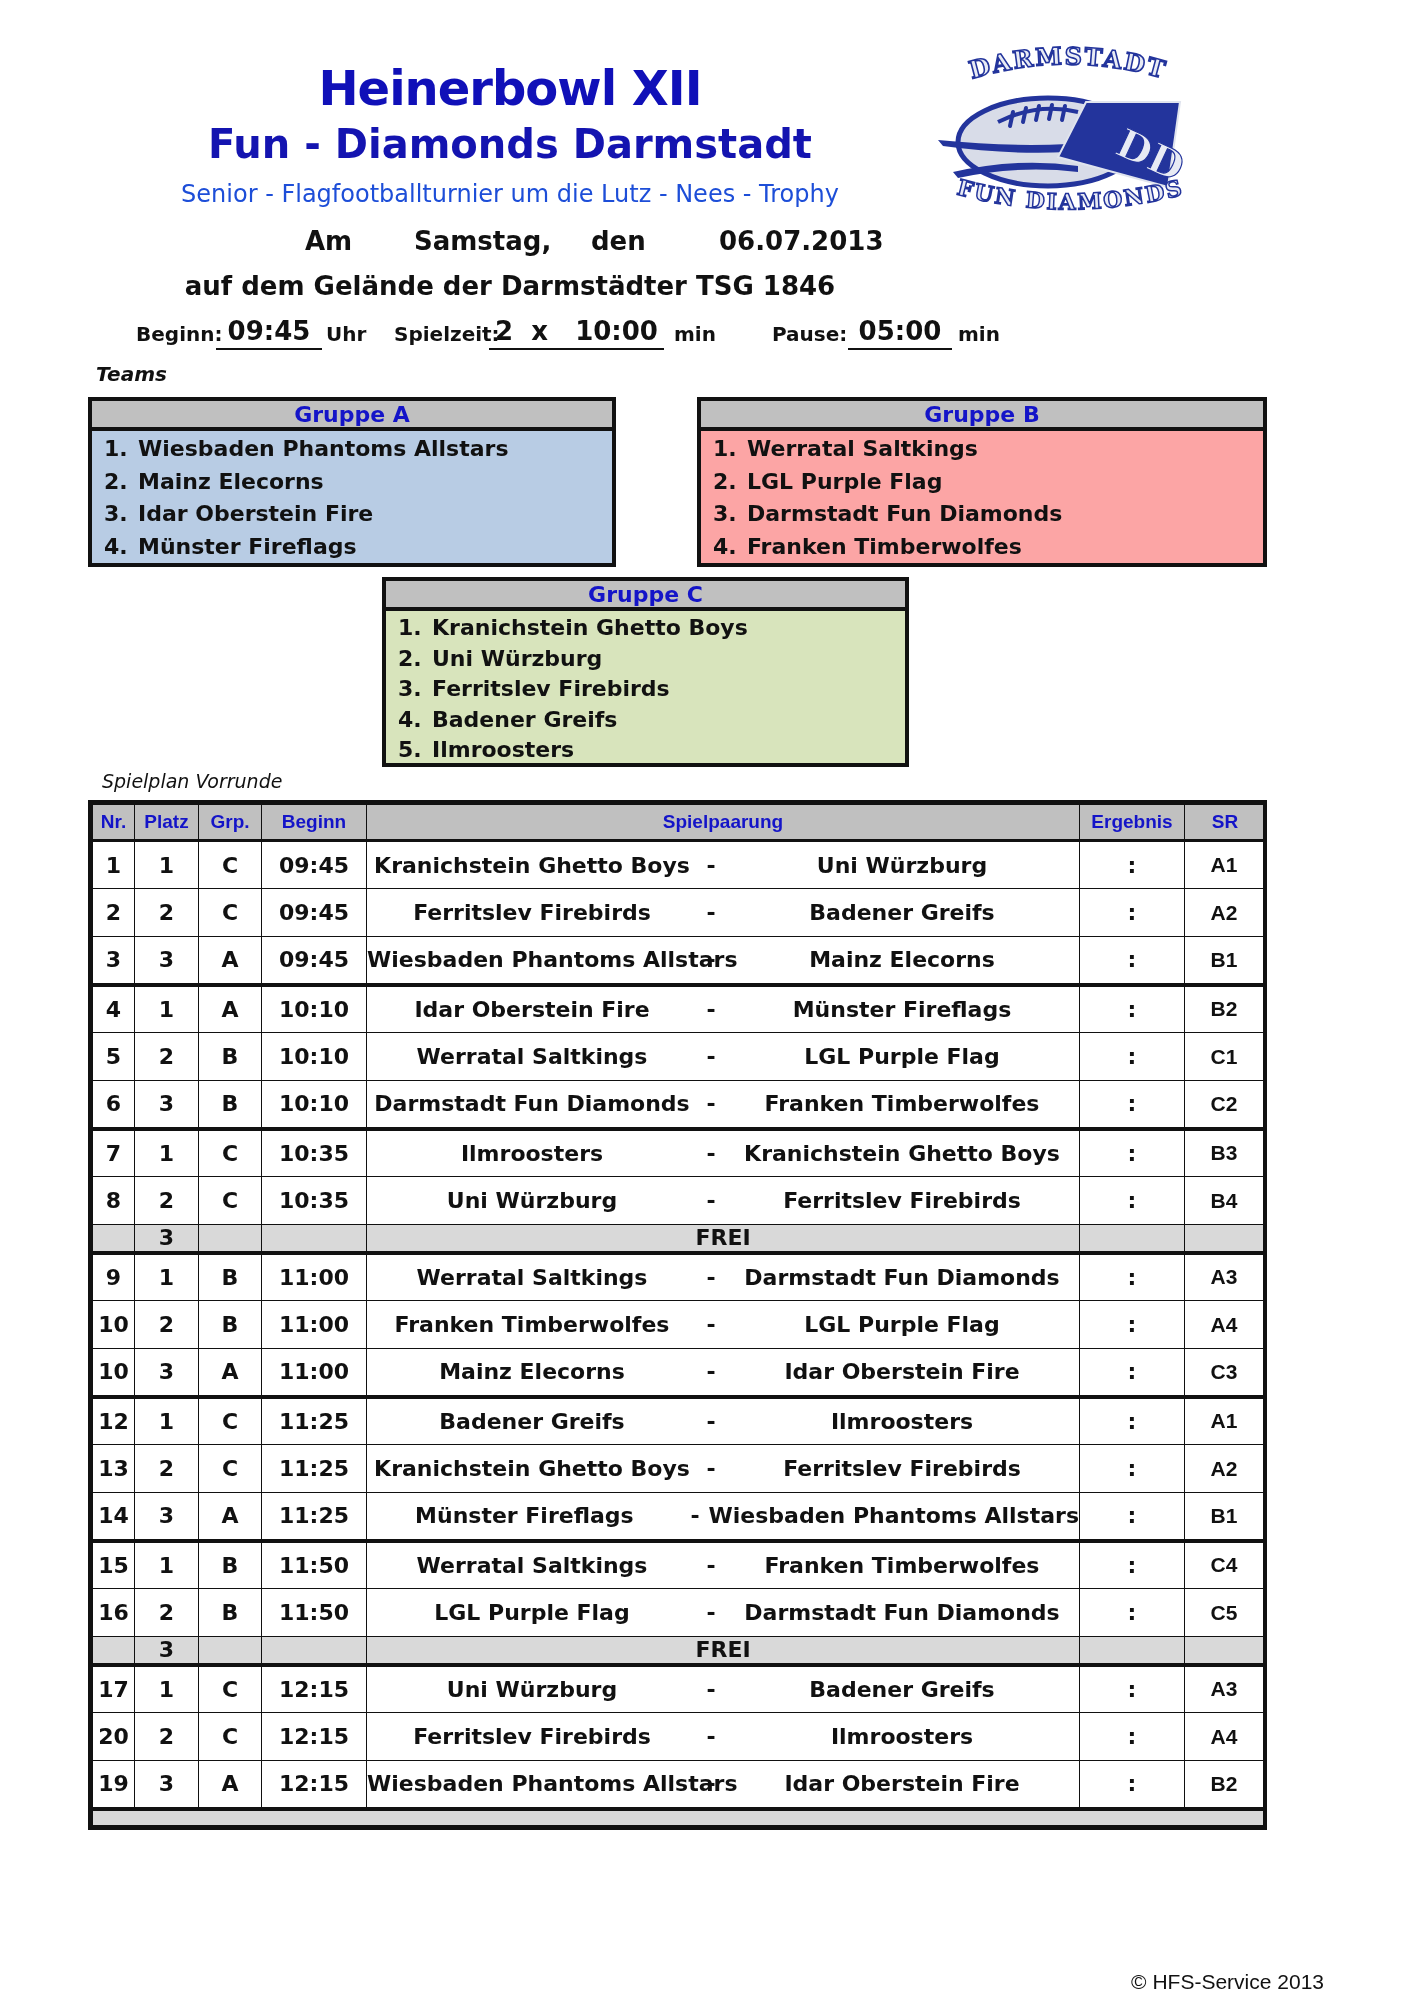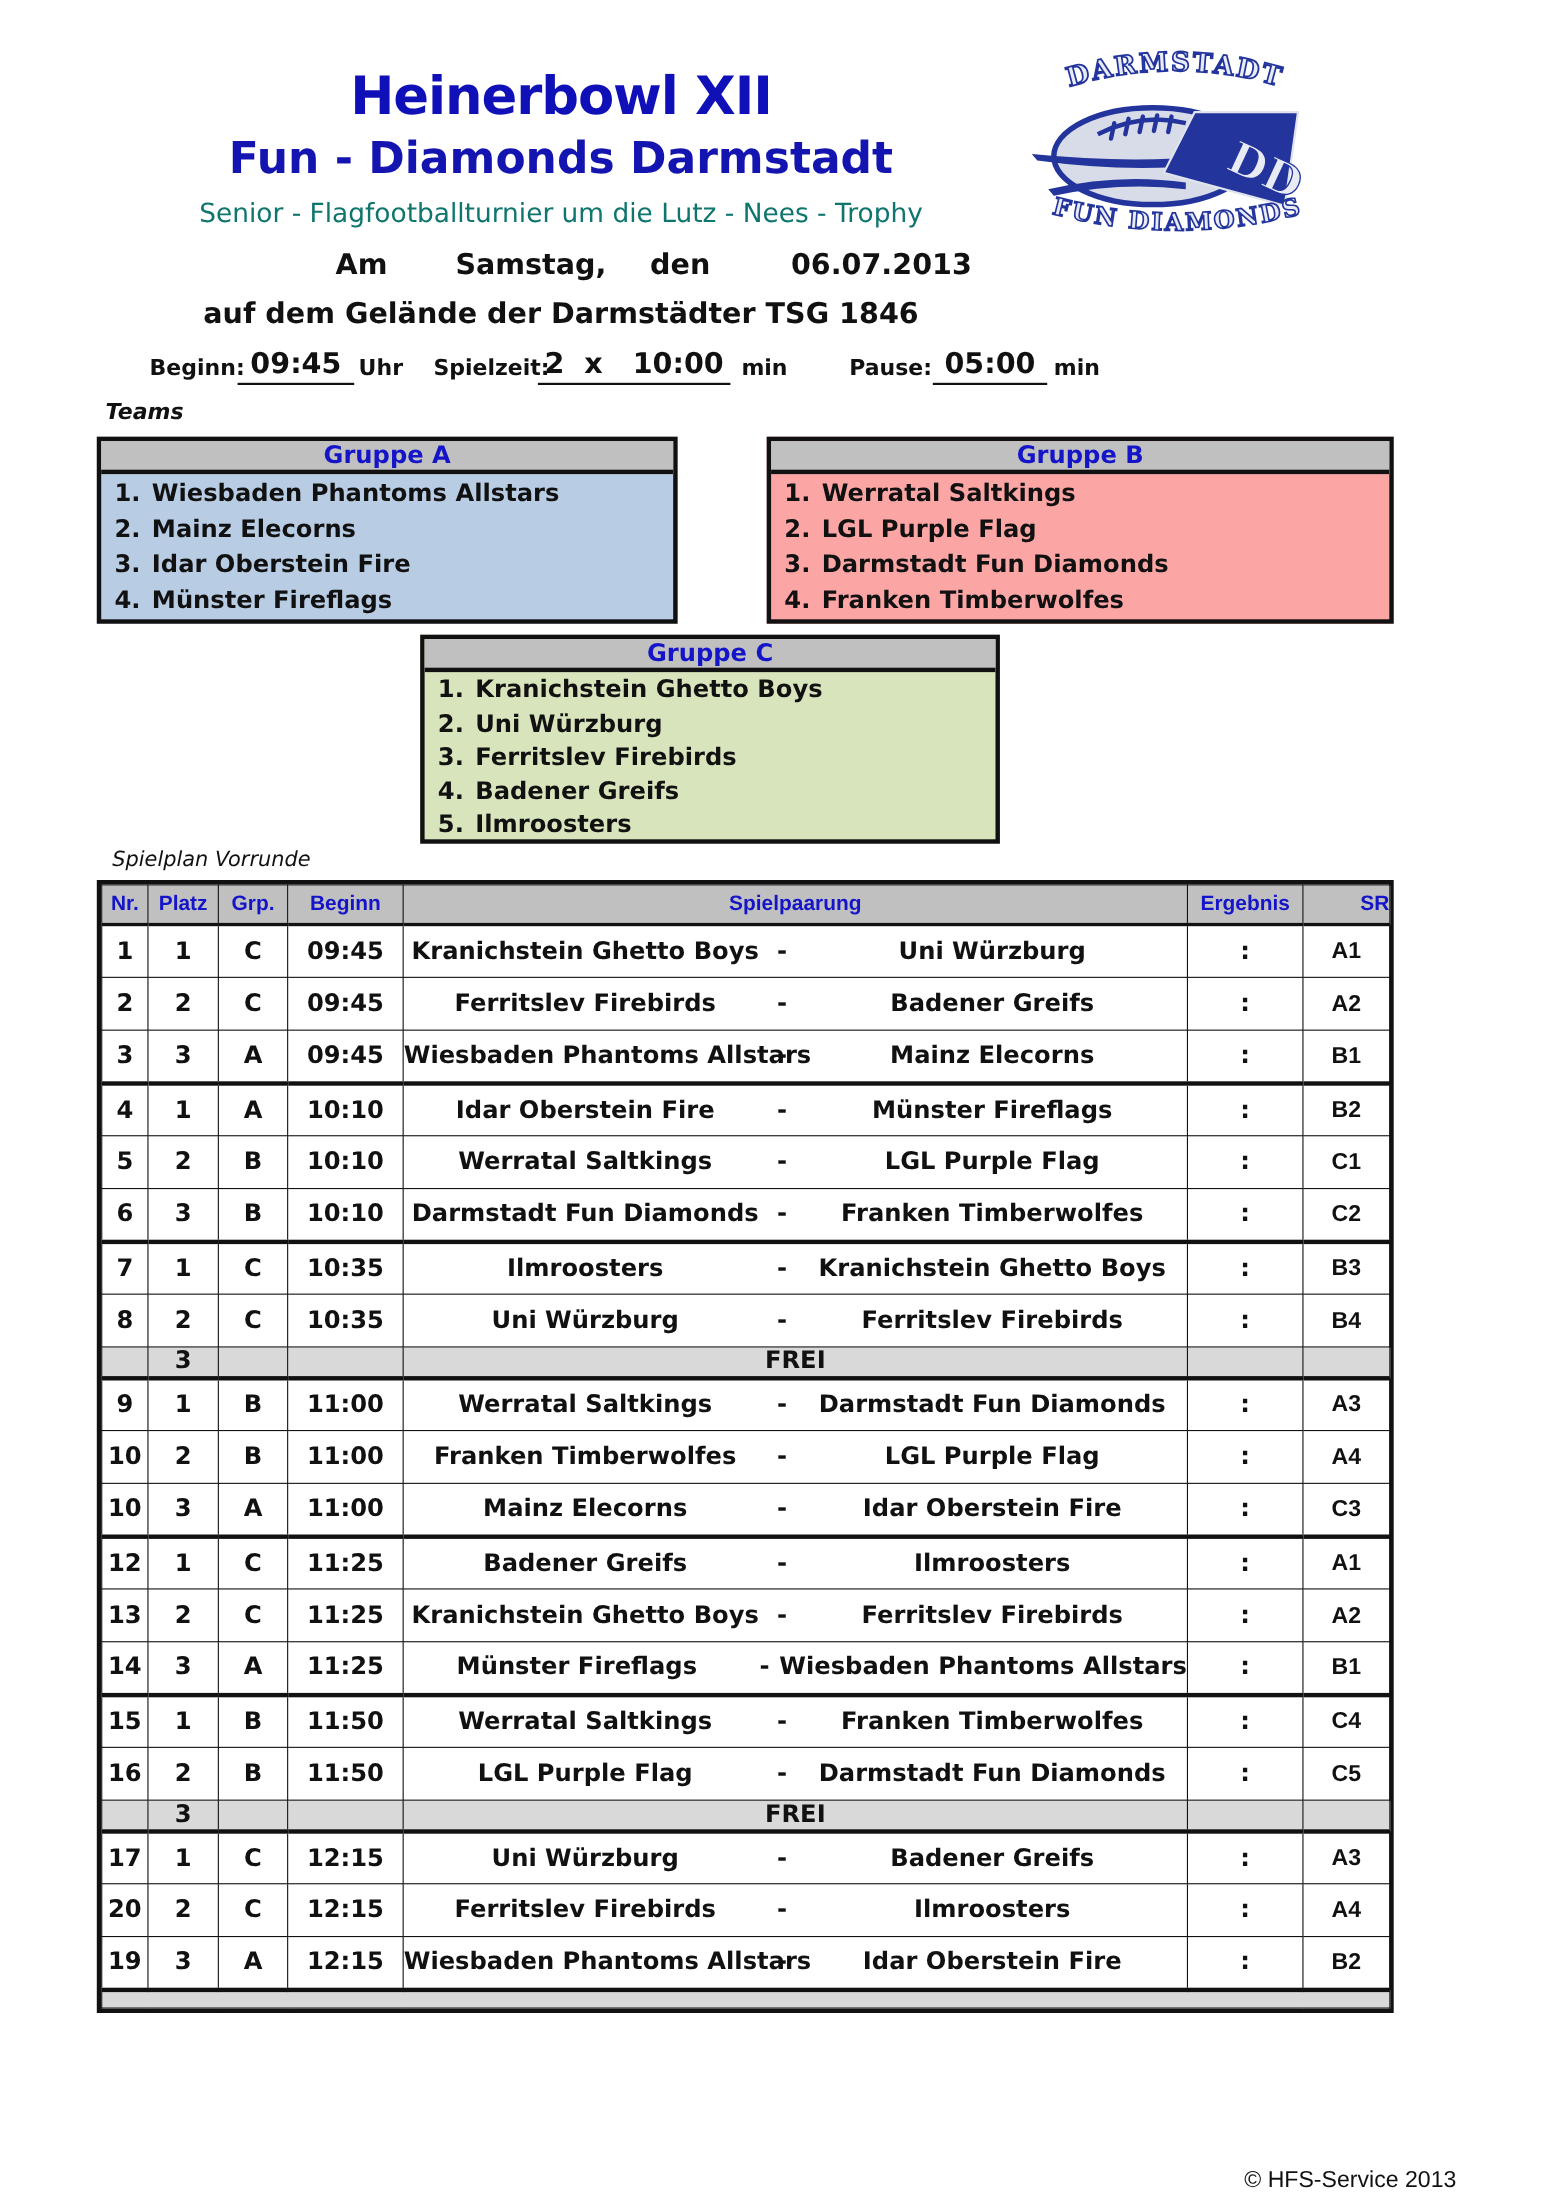--- a/index.html
+++ b/index.html
@@ -4,21 +4,21 @@
 <style>
   * { box-sizing: border-box; margin: 0; padding: 0; }
   html, body { width: 1414px; height: 2000px; background: #ffffff; }
   body { position: relative; font-family: "DejaVu Sans", sans-serif; color: #111; overflow: hidden; }
 
   .abs { position: absolute; }
 
   
   .title { left: 0; width: 1020px; top: 48px; text-align: center; font-size: 48px; font-weight: bold; color: #1010b8; letter-spacing: -1px; line-height: 80px; font-family: "DejaVu Sans", sans-serif; }
   .subtitle { left: 0; width: 1020px; top: 120px; text-align: center; font-size: 40px; font-weight: bold; color: #1414b0; line-height: 48px; }
-  .tagline { left: 0; width: 1020px; top: 178px; text-align: center; font-size: 24px; color: #0f766e; line-height: 32px; }
+  .tagline { left: 0; width: 1020px; top: 178px; text-align: center; font-size: 24px; color: #1d4ed8; line-height: 32px; }
   .dateline { left: 273px; top: 225px; font-size: 26px; font-weight: bold; color: #111; display: flex; gap: 0; line-height: 32px; }
   .dateline span { display: inline-block; margin-left: 32px; }
   .venue { left: 0; width: 1020px; top: 270px; text-align: center; font-size: 26px; font-weight: bold; line-height: 32px; }
 
   .params { top: 316px; left: 136px; height: 36px; font-size: 20px; font-weight: bold; }
   .param-label { position: absolute; top: 6px; font-size: 20px; font-weight: bold; white-space: nowrap; }
   .param-val { position: absolute; top: 0; font-size: 26px; font-weight: bold; border-bottom: 2px solid #111; text-align: center; line-height: 30px; height: 34px; white-space: nowrap; }
 
   .teams-label { left: 96px; top: 362px; font-size: 20px; font-weight: bold; font-style: italic; }
   .sched-label { left: 102px; top: 770px; font-size: 19px; font-style: italic; }
@@ -194,21 +194,21 @@
         <col style="width:79px">
     </colgroup>
     <thead>
       <tr>
         <th>Nr.</th>
         <th>Platz</th>
         <th>Grp.</th>
         <th>Beginn</th>
         <th>Spielpaarung</th>
         <th>Ergebnis</th>
-        <th style="text-align:right;padding-left:2px">SR</th>
+        <th style="text-align:center;padding-left:2px">SR</th>
       </tr>
     </thead>
     <tbody id="sched-body">
         <tr>
           <td>1</td>
           <td>1</td>
           <td>C</td>
           <td>09:45</td>
           <td>
             <div class="pair">

